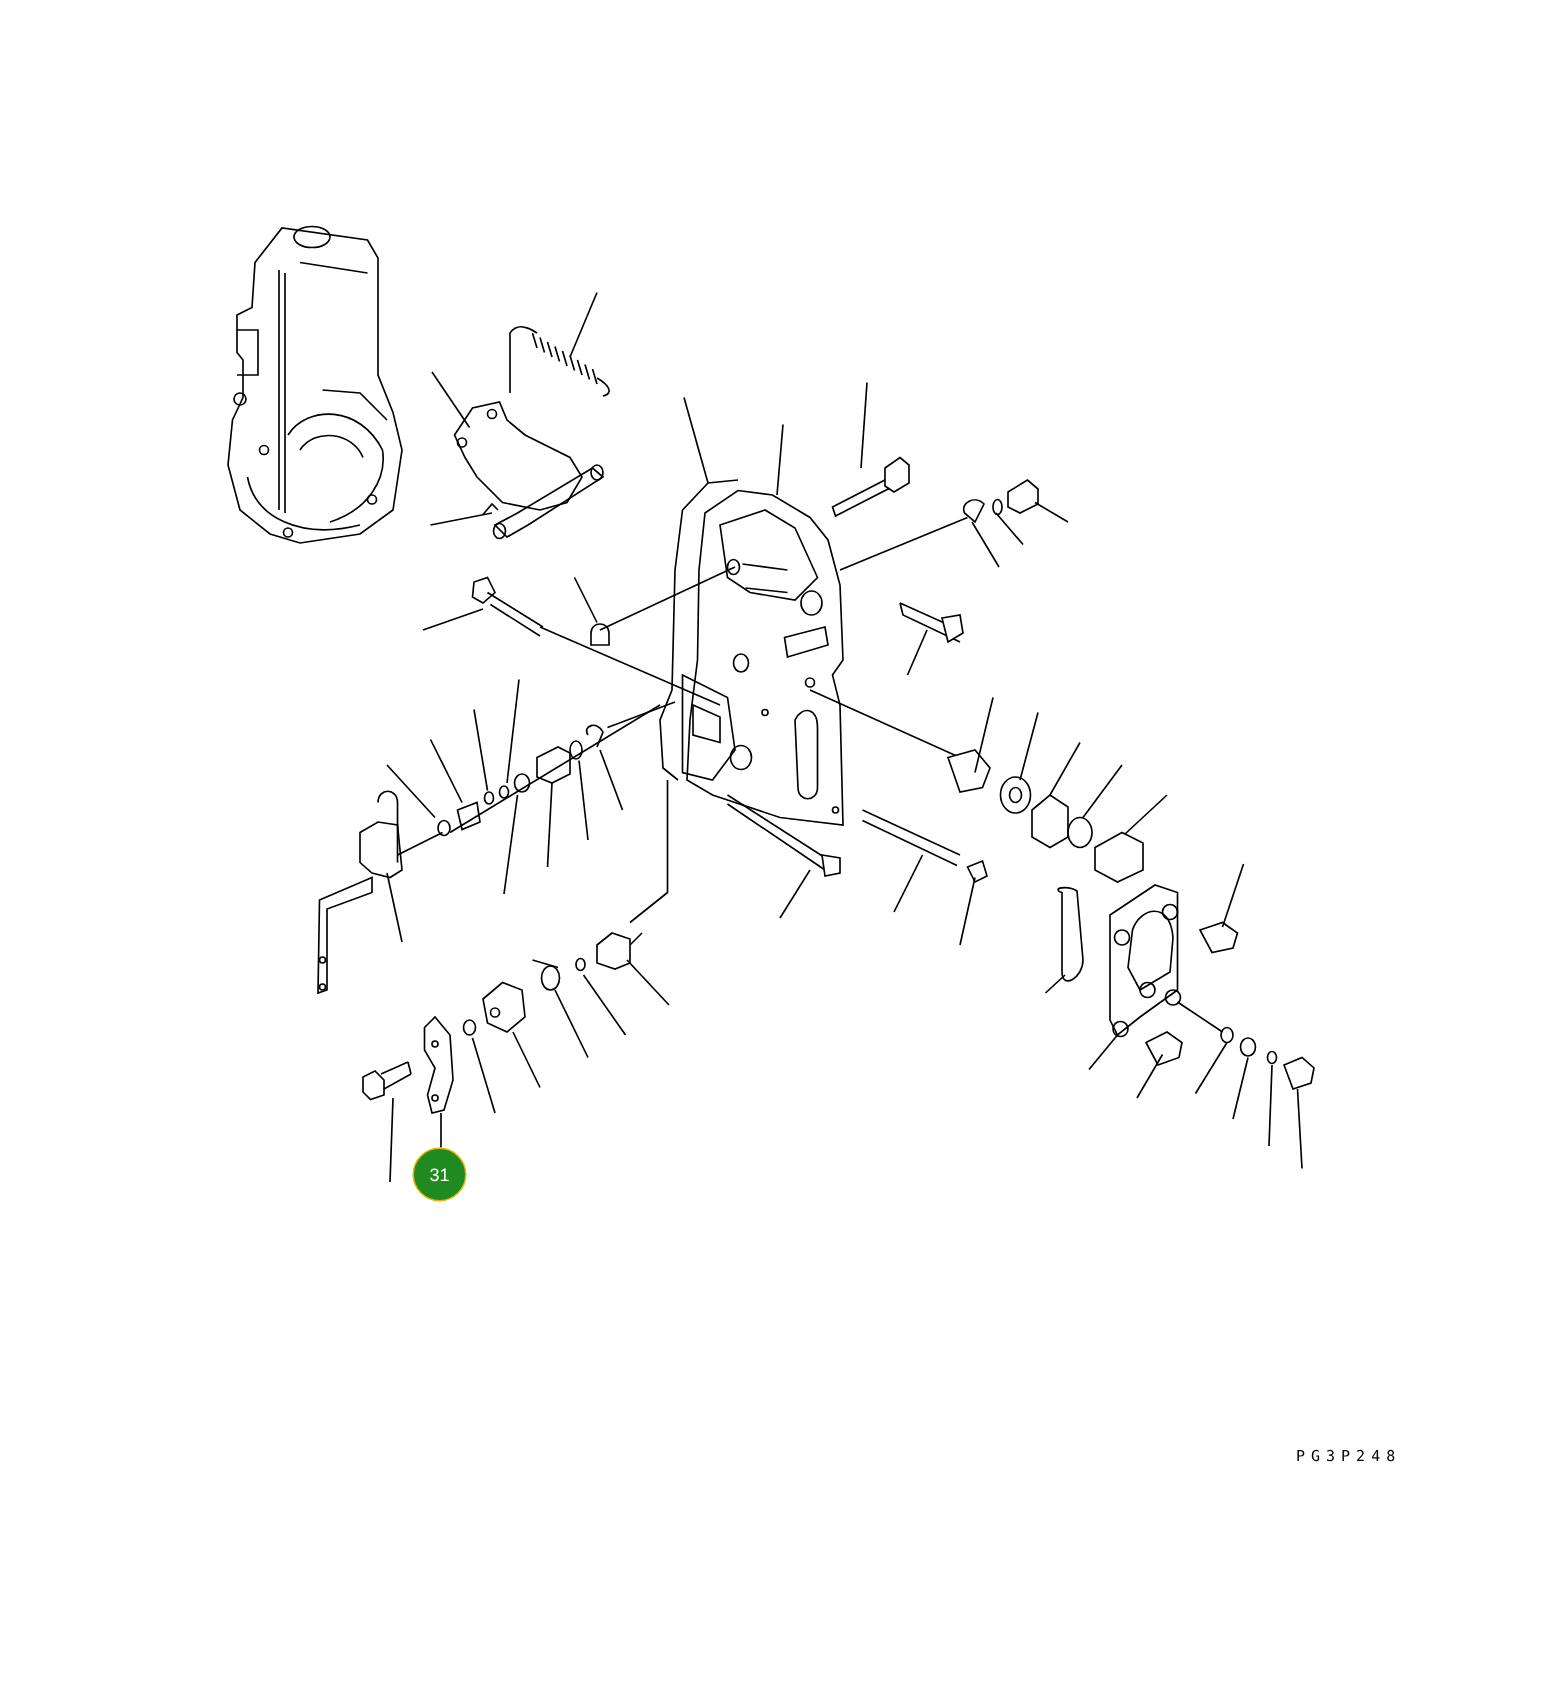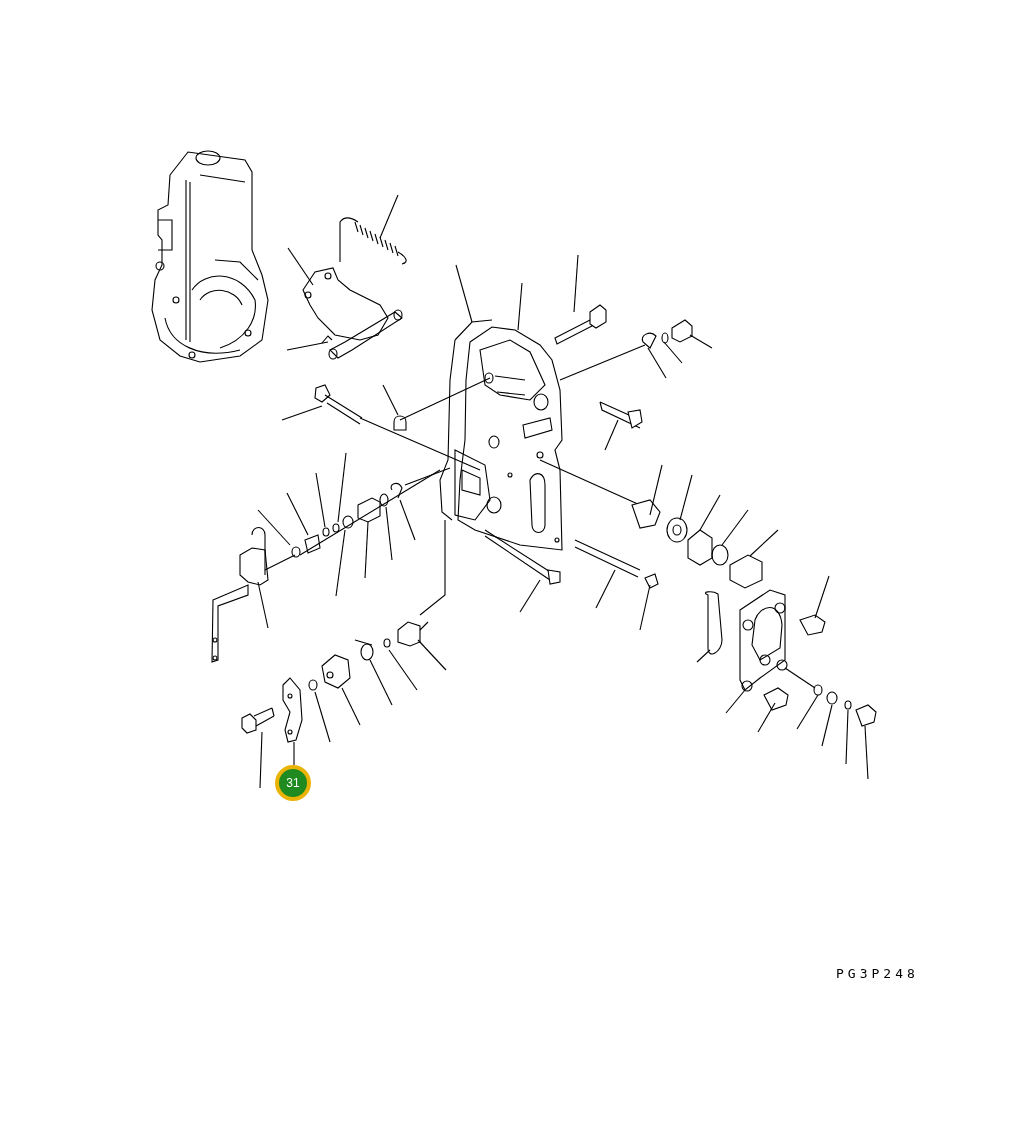--- a/index.html
+++ b/index.html
@@ -1,21 +1,21 @@
 <!DOCTYPE html>
 <html><head>
 <meta charset="utf-8">
 <style>
   html, body { margin:0; padding:0; background:#ffffff; }
   body { width:1036px; height:1128px; position:relative; overflow:hidden; font-family:"Liberation Sans", sans-serif; }
   #diagram { position:absolute; left:0; top:0; width:1036px; height:1128px; }
   .ln { stroke:#000; stroke-width:1.1; fill:none; }
   .ln-fill { stroke:#000; stroke-width:1.1; fill:#fff; }
-  .callout { position:absolute; left:275px; top:765px; width:36px; height:36px; border-radius:50%; background:#1f8a1f; border:4px solid #eab308; box-sizing:border-box; display:flex; align-items:center; justify-content:center; color:#fff; font-size:12px; cursor:pointer; }
-  .drawing-code { position:absolute; left:836px; top:966px; font-family:"DejaVu Sans Mono", monospace; font-size:13px; letter-spacing:4px; color:#000; }
+  .callout { position:absolute; left:275px; top:765px; width:36px; height:36px; border-radius:50%; background:#1f8a1f; border:1px solid #eab308; box-sizing:border-box; display:flex; align-items:center; justify-content:center; color:#fff; font-size:12px; cursor:pointer; }
+  .drawing-code { position:absolute; left:864px; top:966px; font-family:"DejaVu Sans Mono", monospace; font-size:10px; letter-spacing:4px; color:#000; }
 </style>
 </head>
 <body>
 
 <svg id="diagram" viewBox="0 0 1036 1128" xmlns="http://www.w3.org/2000/svg">
 
   <g>
     <path class="ln" d="M170 175 L188 152 L245 160 L252 172 L252 250 L262 275 L268 300 L262 340 L240 356 L200 362 L180 356 L160 340 L152 310 L155 280 L162 265 L162 240 L158 235 L158 210 L168 205 Z"></path>
     <ellipse class="ln" cx="208" cy="158" rx="12" ry="7"></ellipse>
     <path class="ln" d="M186 180 L186 340"></path>

